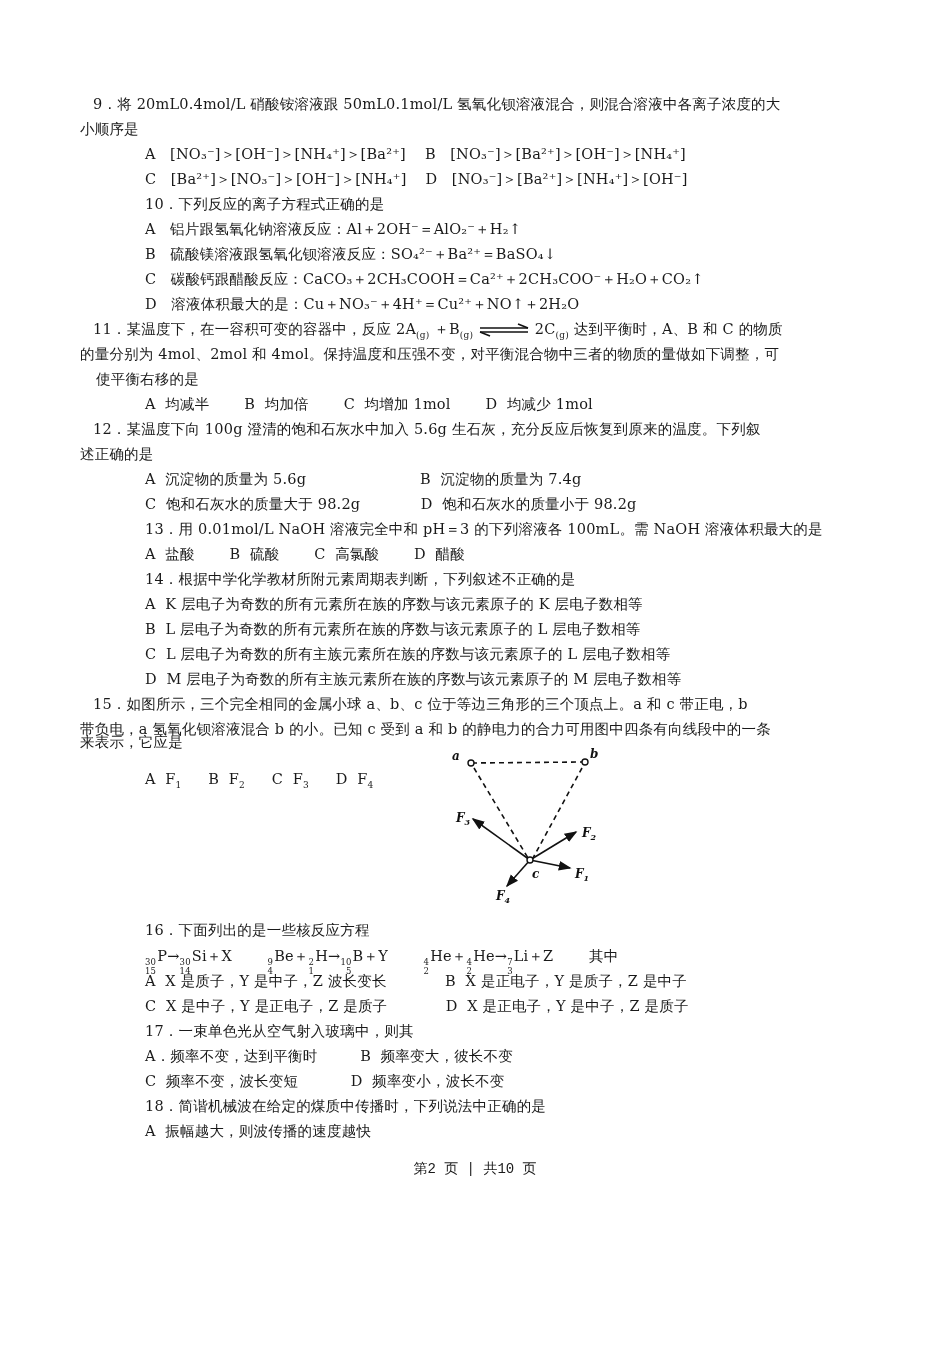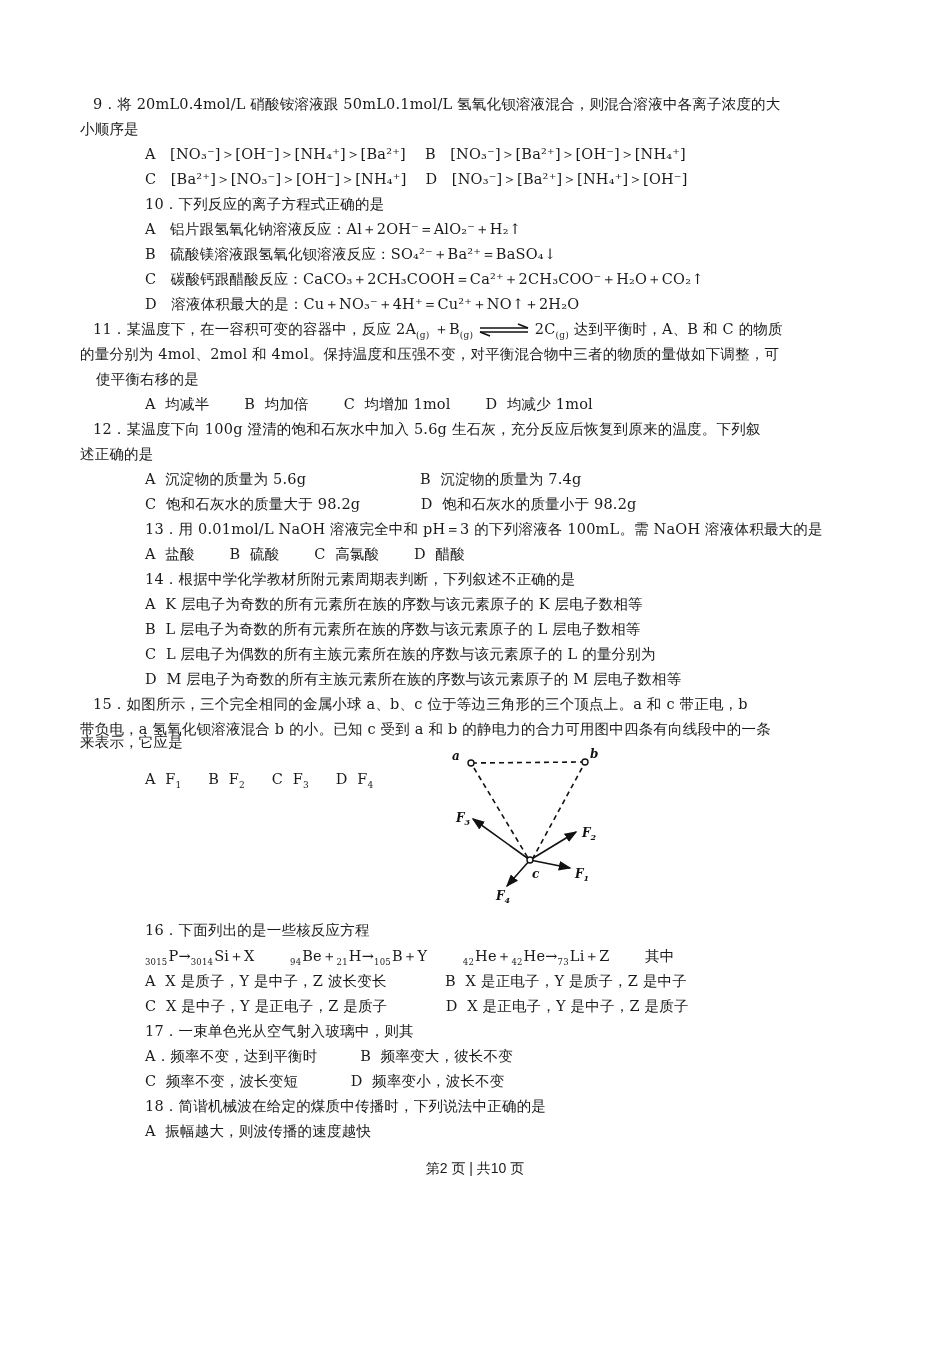--- a/index.html
+++ b/index.html
@@ -3,24 +3,24 @@
 <meta charset="utf-8">
 <style>
   html, body { margin:0; padding:0; background:#ffffff; }
   body { width:950px; height:1346px; position:relative; overflow:hidden;
          font-family:"DejaVu Serif", "Liberation Serif", serif; color:#1a1a1a; }
   .line { position:absolute; left:0; font-size:14.5px; line-height:20px; white-space:nowrap; letter-spacing:0.2px; }
   .ind0 { left:93px; }
   .ind1 { left:108px;margin-left:37px; }
   sub, sup { font-size:9px; line-height:0; }
   .gap { display:inline-block; width:30px; }
-  .iso { display:inline-flex; flex-direction:row; font-size:8.5px; line-height:9px; vertical-align:-4px; text-align:right; margin-right:1px; }
+  .iso { display:inline-flex; flex-direction:column; font-size:8.5px; line-height:9px; vertical-align:-4px; text-align:right; margin-right:1px; }
   .eq-arrow { display:inline-block; width:52px; height:14px; vertical-align:middle; }
   #figure { position:absolute; left:440px; top:740px; width:200px; height:170px; }
-  .footer { position:absolute; top:1160px; left:0; width:950px; text-align:center; font-size:14px; font-family:Liberation Sans, sans-serif; }
+  .footer { position:absolute; top:1160px; left:0; width:950px; text-align:center; font-size:14px; font-family:Liberation Mono, monospace; }
 </style>
 </head>
 <body>
 
 <div class="line ind0" style="top:94px">9．将 20mL0.4mol/L 硝酸铵溶液跟 50mL0.1mol/L 氢氧化钡溶液混合，则混合溶液中各离子浓度的大</div>
 <div class="line" style="top:119px;left:80px">小顺序是</div>
 <div class="line ind1" style="top:144px">
   <span>A</span>&nbsp;&nbsp;
   <span style="display:inline-block;width:250px">[NO₃⁻]＞[OH⁻]＞[NH₄⁺]＞[Ba²⁺]</span>
   <span>B</span>&nbsp;&nbsp;
@@ -92,21 +92,21 @@
 </div>
 
 <div class="line ind1" style="top:569px">14．根据中学化学教材所附元素周期表判断，下列叙述不正确的是</div>
 <div class="line ind1" style="top:594px">
   <span>A</span>&nbsp;&nbsp;<span>K 层电子为奇数的所有元素所在族的序数与该元素原子的 K 层电子数相等</span>
 </div>
 <div class="line ind1" style="top:619px">
   <span>B</span>&nbsp;&nbsp;<span>L 层电子为奇数的所有元素所在族的序数与该元素原子的 L 层电子数相等</span>
 </div>
 <div class="line ind1" style="top:644px">
-  <span>C</span>&nbsp;&nbsp;<span>L 层电子为偶数的所有主族元素所在族的序数与该元素原子的 L 的量分别为</span>
+  <span>C</span>&nbsp;&nbsp;<span>L 层电子为奇数的所有主族元素所在族的序数与该元素原子的 L 层电子数相等</span>
 </div>
 <div class="line ind1" style="top:669px">
   <span>D</span>&nbsp;&nbsp;<span>M 层电子为奇数的所有主族元素所在族的序数与该元素原子的 M 层电子数相等</span>
 </div>
 
 <div class="line ind0" style="top:694px">15．如图所示，三个完全相同的金属小球 a、b、c 位于等边三角形的三个顶点上。a 和 c 带正电，b</div>
 <div class="line" style="top:719px;left:80px">带负电，a 氢氧化钡溶液混合 b 的小。已知 c 受到 a 和 b 的静电力的合力可用图中四条有向线段中的一条</div>
 <div class="line" style="top:732px;left:80px">来表示，它应是</div>
 <div class="line ind1" style="top:769px">
   <span>A</span>&nbsp;&nbsp;<span>F</span><sub>1</sub><span class="gap" style="width:22px"></span>

